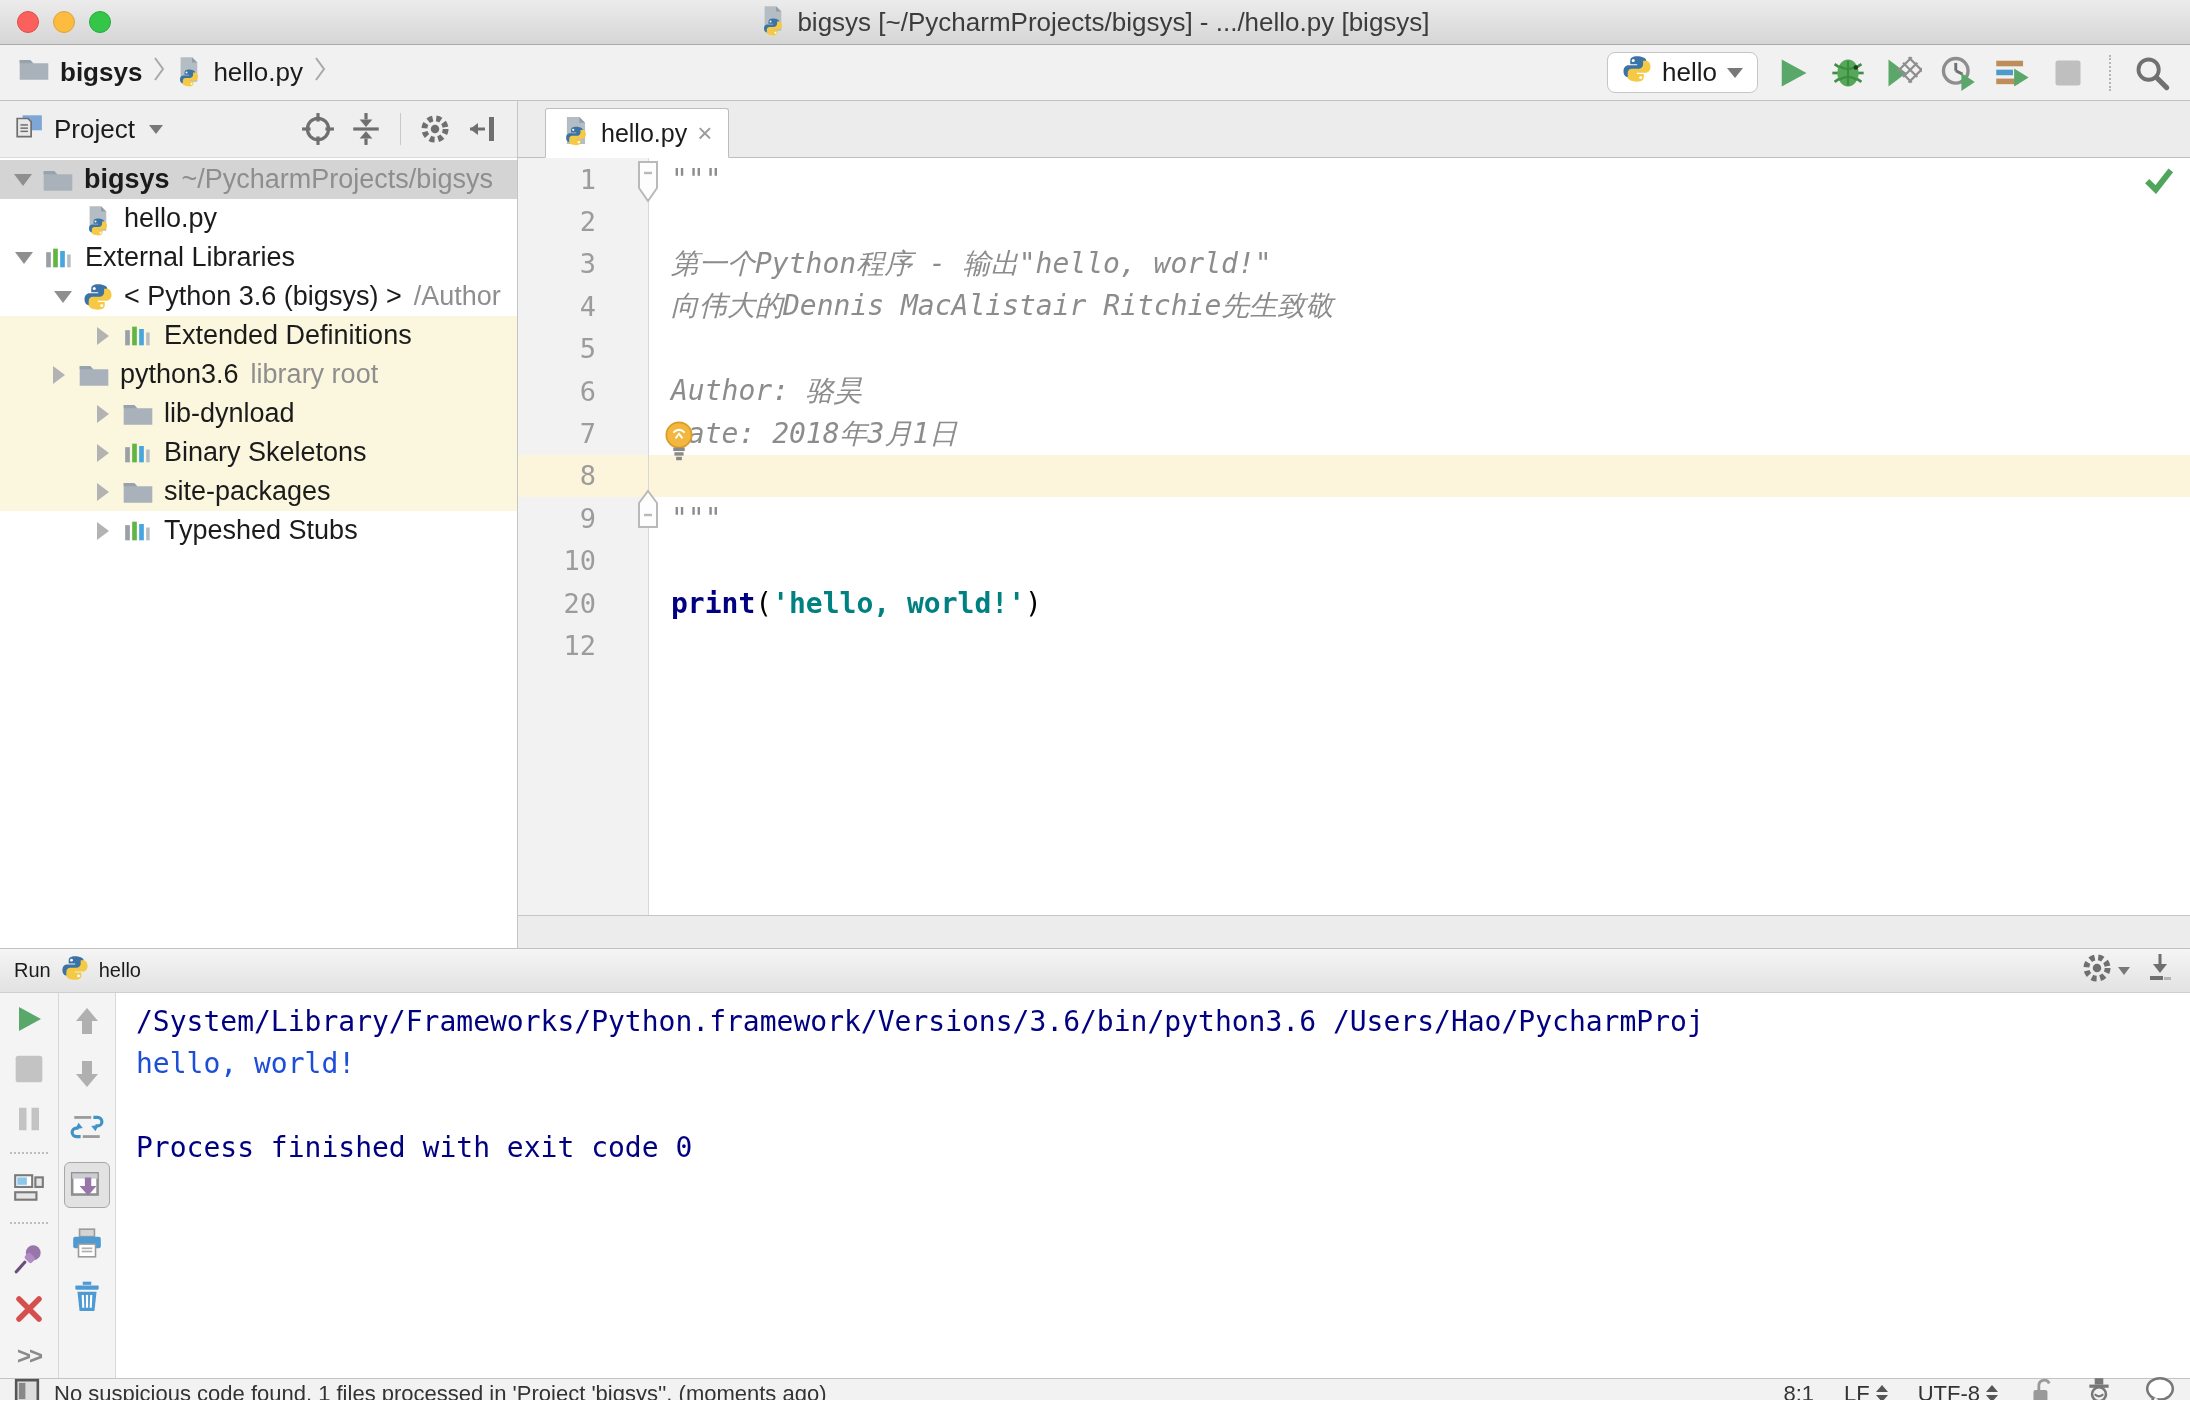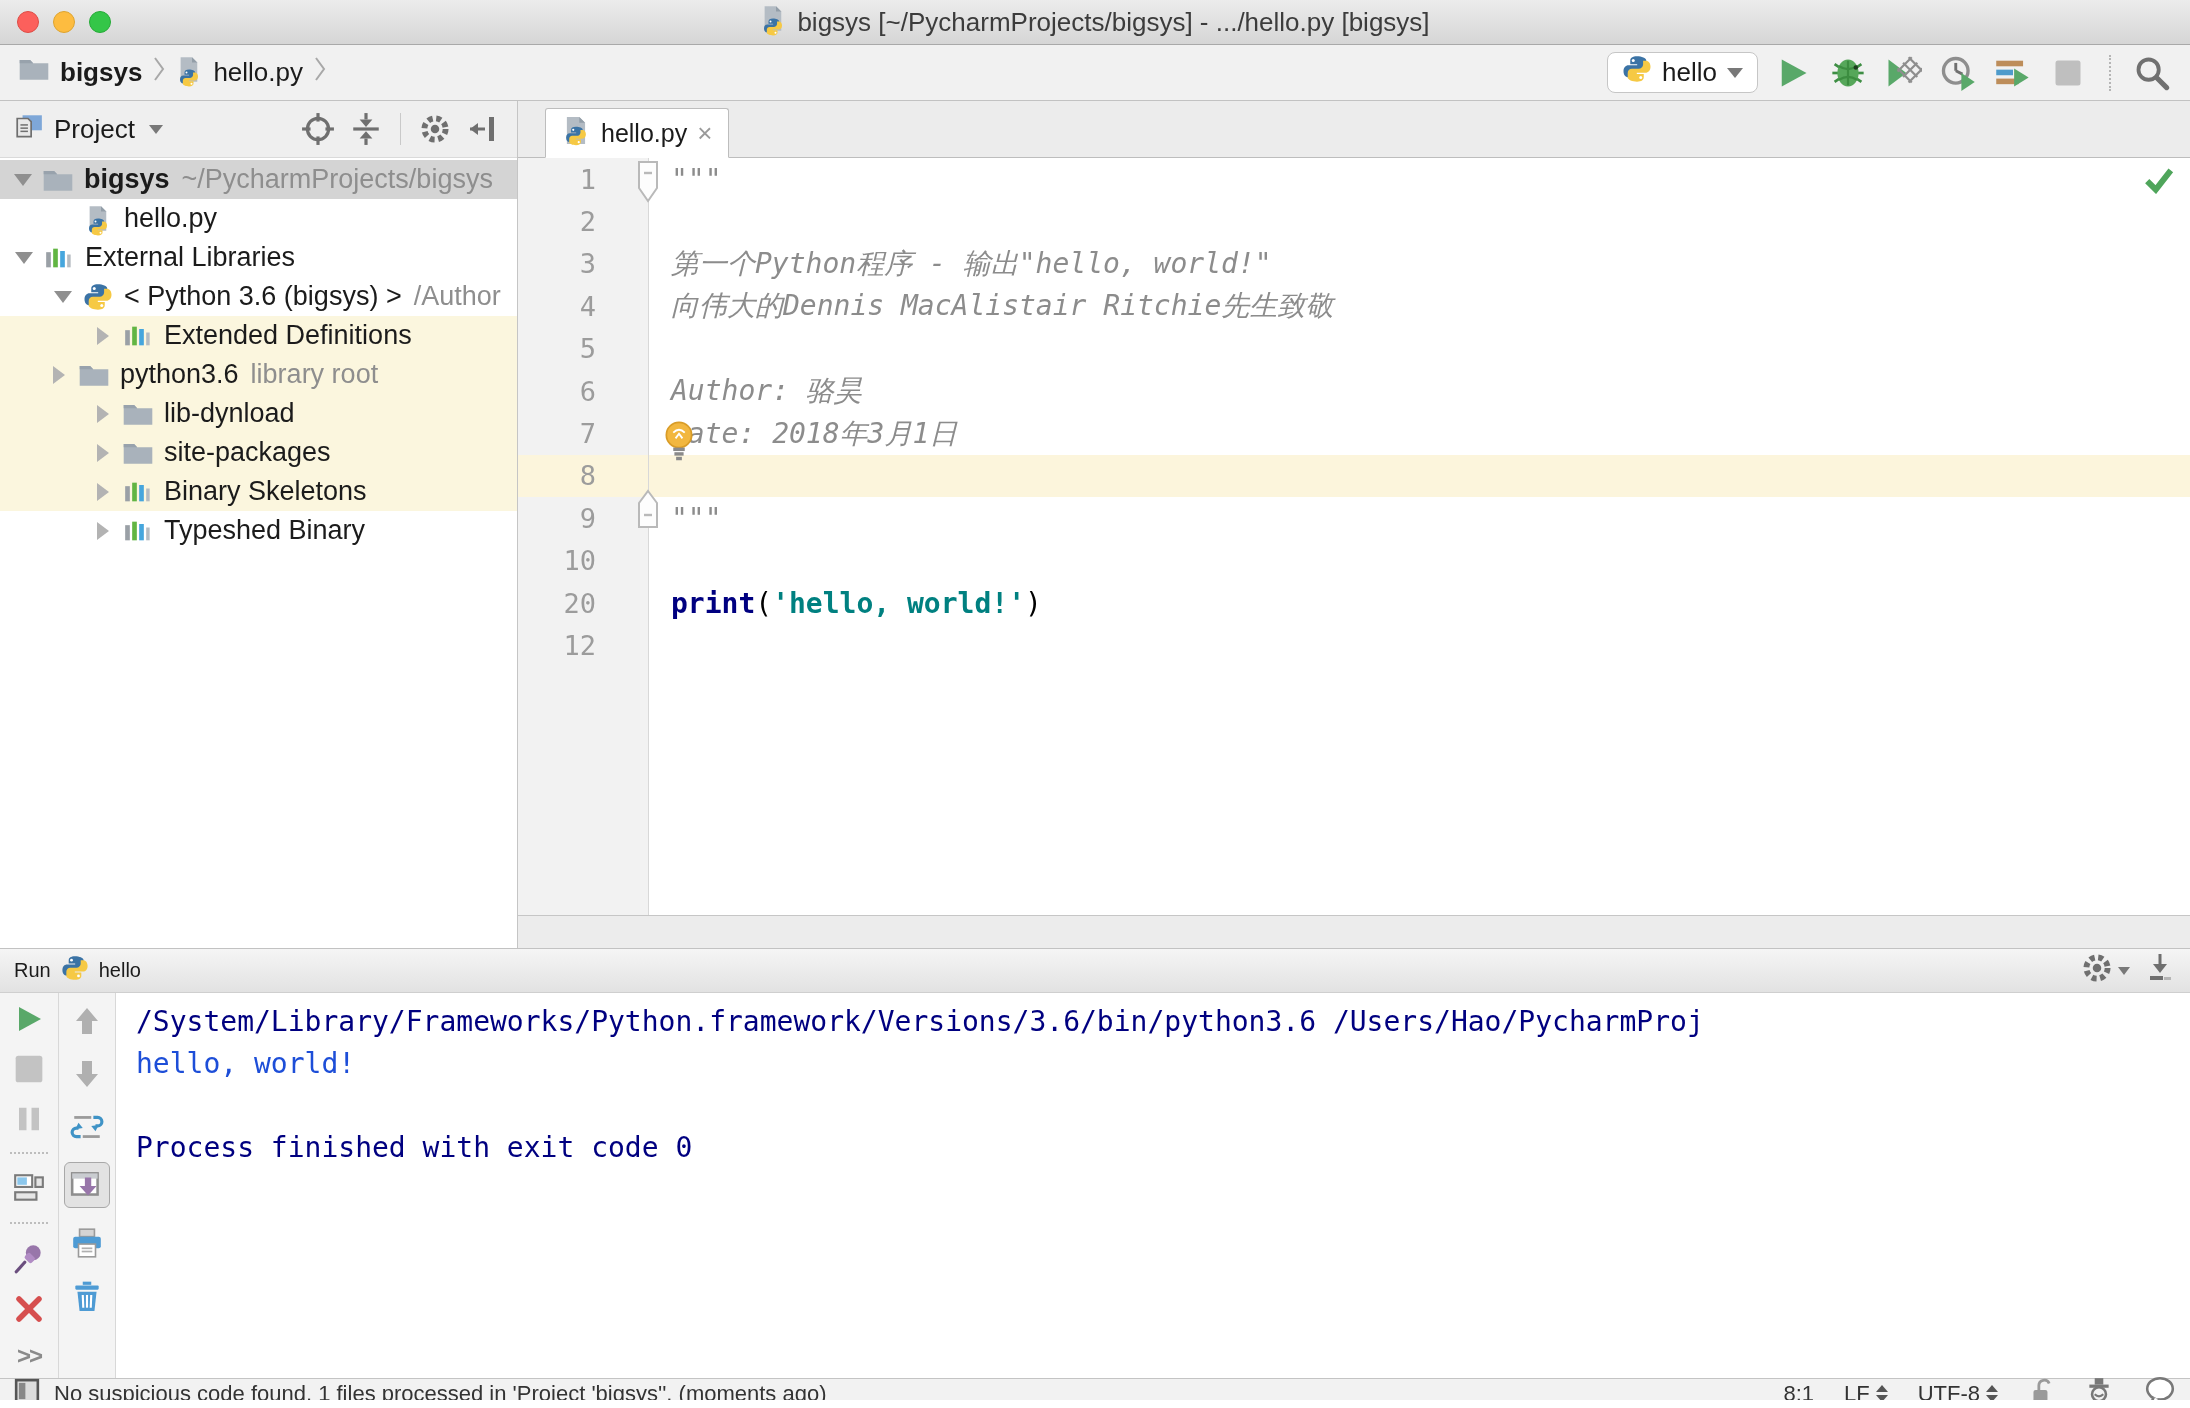--- a/index.html
+++ b/index.html
@@ -383,54 +383,54 @@
                 <path fill="#98a2ac" d="M1 3h8l2.4 2.6H1z"></path>
               </svg>
             </span>
             <span class="tlabel">lib-dynload</span>
           </div>
           <div class="trow hl" style="padding-left: 88px;">
             <span class="tarrow">
               <span class="tri-r"></span>
             </span>
             <span class="ticon">
-              <svg width="32" height="26" viewBox="0 0 24 20">
-<path fill="#a9b2bb" d="M1 3h8l2.4 2.6H23v12.6H1z"></path>
-                <path fill="#98a2ac" d="M1 3h8l2.4 2.6H1z"></path>
-              </svg>
-            </span>
-            <span class="tlabel">site-packages</span>
-          </div>
-          <div class="trow hl" style="padding-left: 88px;">
-            <span class="tarrow">
-              <span class="tri-r"></span>
-            </span>
-            <span class="ticon">
               <svg width="28" height="28" viewBox="0 0 24 24">
 <rect x="1" y="7" width="4" height="13" fill="#9aa0a6"></rect>
                 <rect x="7" y="4" width="4" height="16" fill="#62b543"></rect>
 <rect x="13" y="6" width="4" height="14" fill="#46a6dd"></rect>
                 <rect x="19" y="9" width="3" height="11" fill="#b6bcc2"></rect>
               </svg>
             </span>
             <span class="tlabel">Binary Skeletons</span>
           </div>
+          <div class="trow hl" style="padding-left: 88px;">
+            <span class="tarrow">
+              <span class="tri-r"></span>
+            </span>
+            <span class="ticon">
+              <svg width="32" height="26" viewBox="0 0 24 20">
+<path fill="#a9b2bb" d="M1 3h8l2.4 2.6H23v12.6H1z"></path>
+                <path fill="#98a2ac" d="M1 3h8l2.4 2.6H1z"></path>
+              </svg>
+            </span>
+            <span class="tlabel">site-packages</span>
+          </div>
           <div class="trow" style="padding-left: 88px;">
             <span class="tarrow">
               <span class="tri-r"></span>
             </span>
             <span class="ticon">
               <svg width="28" height="28" viewBox="0 0 24 24">
 <rect x="1" y="7" width="4" height="13" fill="#9aa0a6"></rect>
                 <rect x="7" y="4" width="4" height="16" fill="#62b543"></rect>
 <rect x="13" y="6" width="4" height="14" fill="#46a6dd"></rect>
                 <rect x="19" y="9" width="3" height="11" fill="#b6bcc2"></rect>
               </svg>
             </span>
-            <span class="tlabel">Typeshed Binary</span>
+            <span class="tlabel">Typeshed Stubs</span>
           </div>
         </div>
     </div>
 
     <div class="editor-col">
       <div class="tabbar">
         <div class="tab">
           <span id="ic-tab-py"><span style="position:relative;display:inline-block;width:29px;height:29px">
 <svg width="23" height="29" viewBox="0 0 24 30" style="position:absolute;left:2px;top:0">
 <path fill="#b4bcc4" d="M3 1h13l6 6v22H3z"></path>

